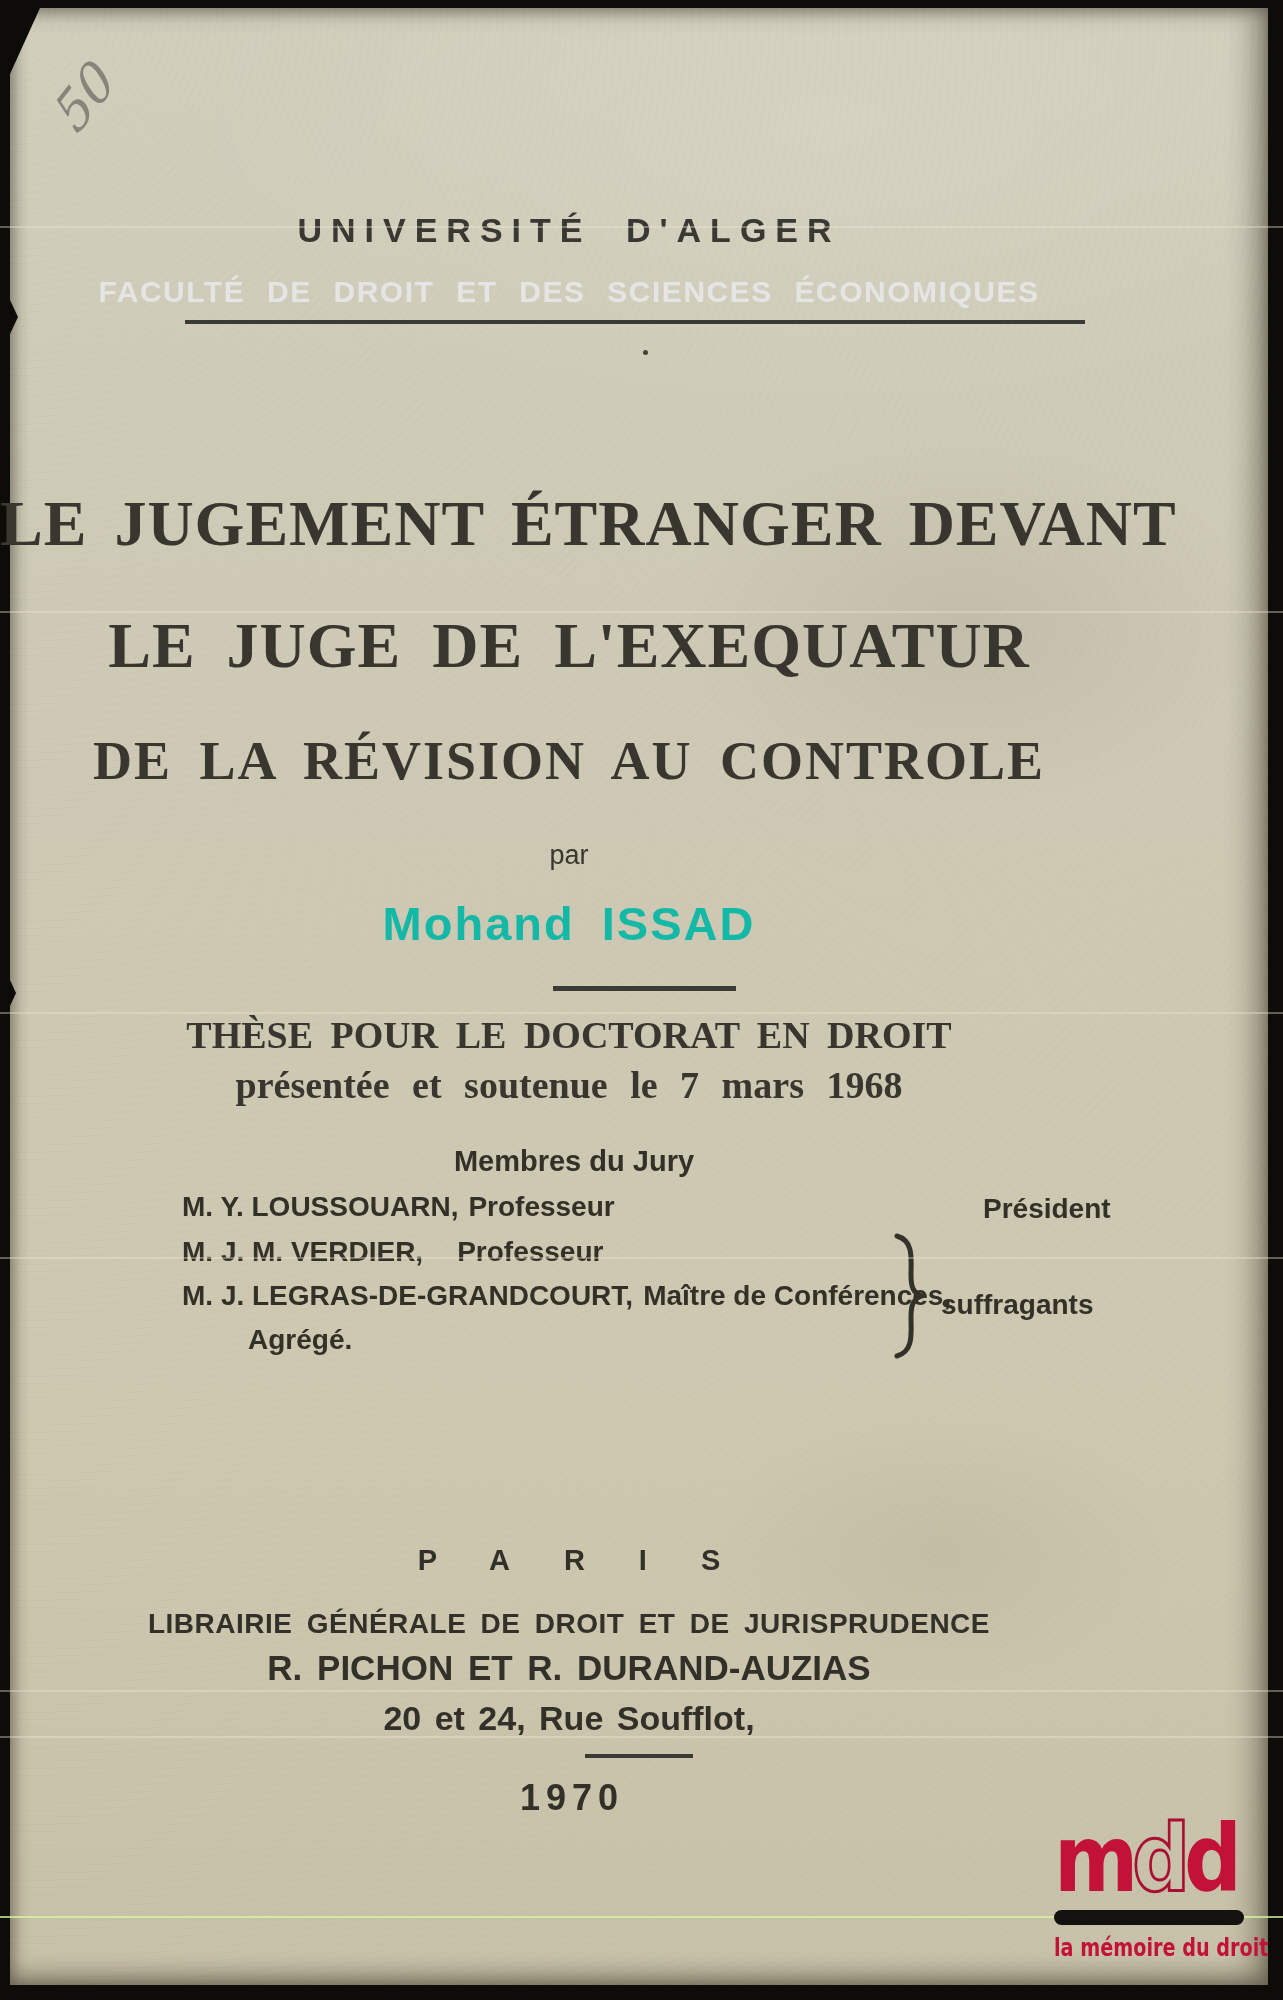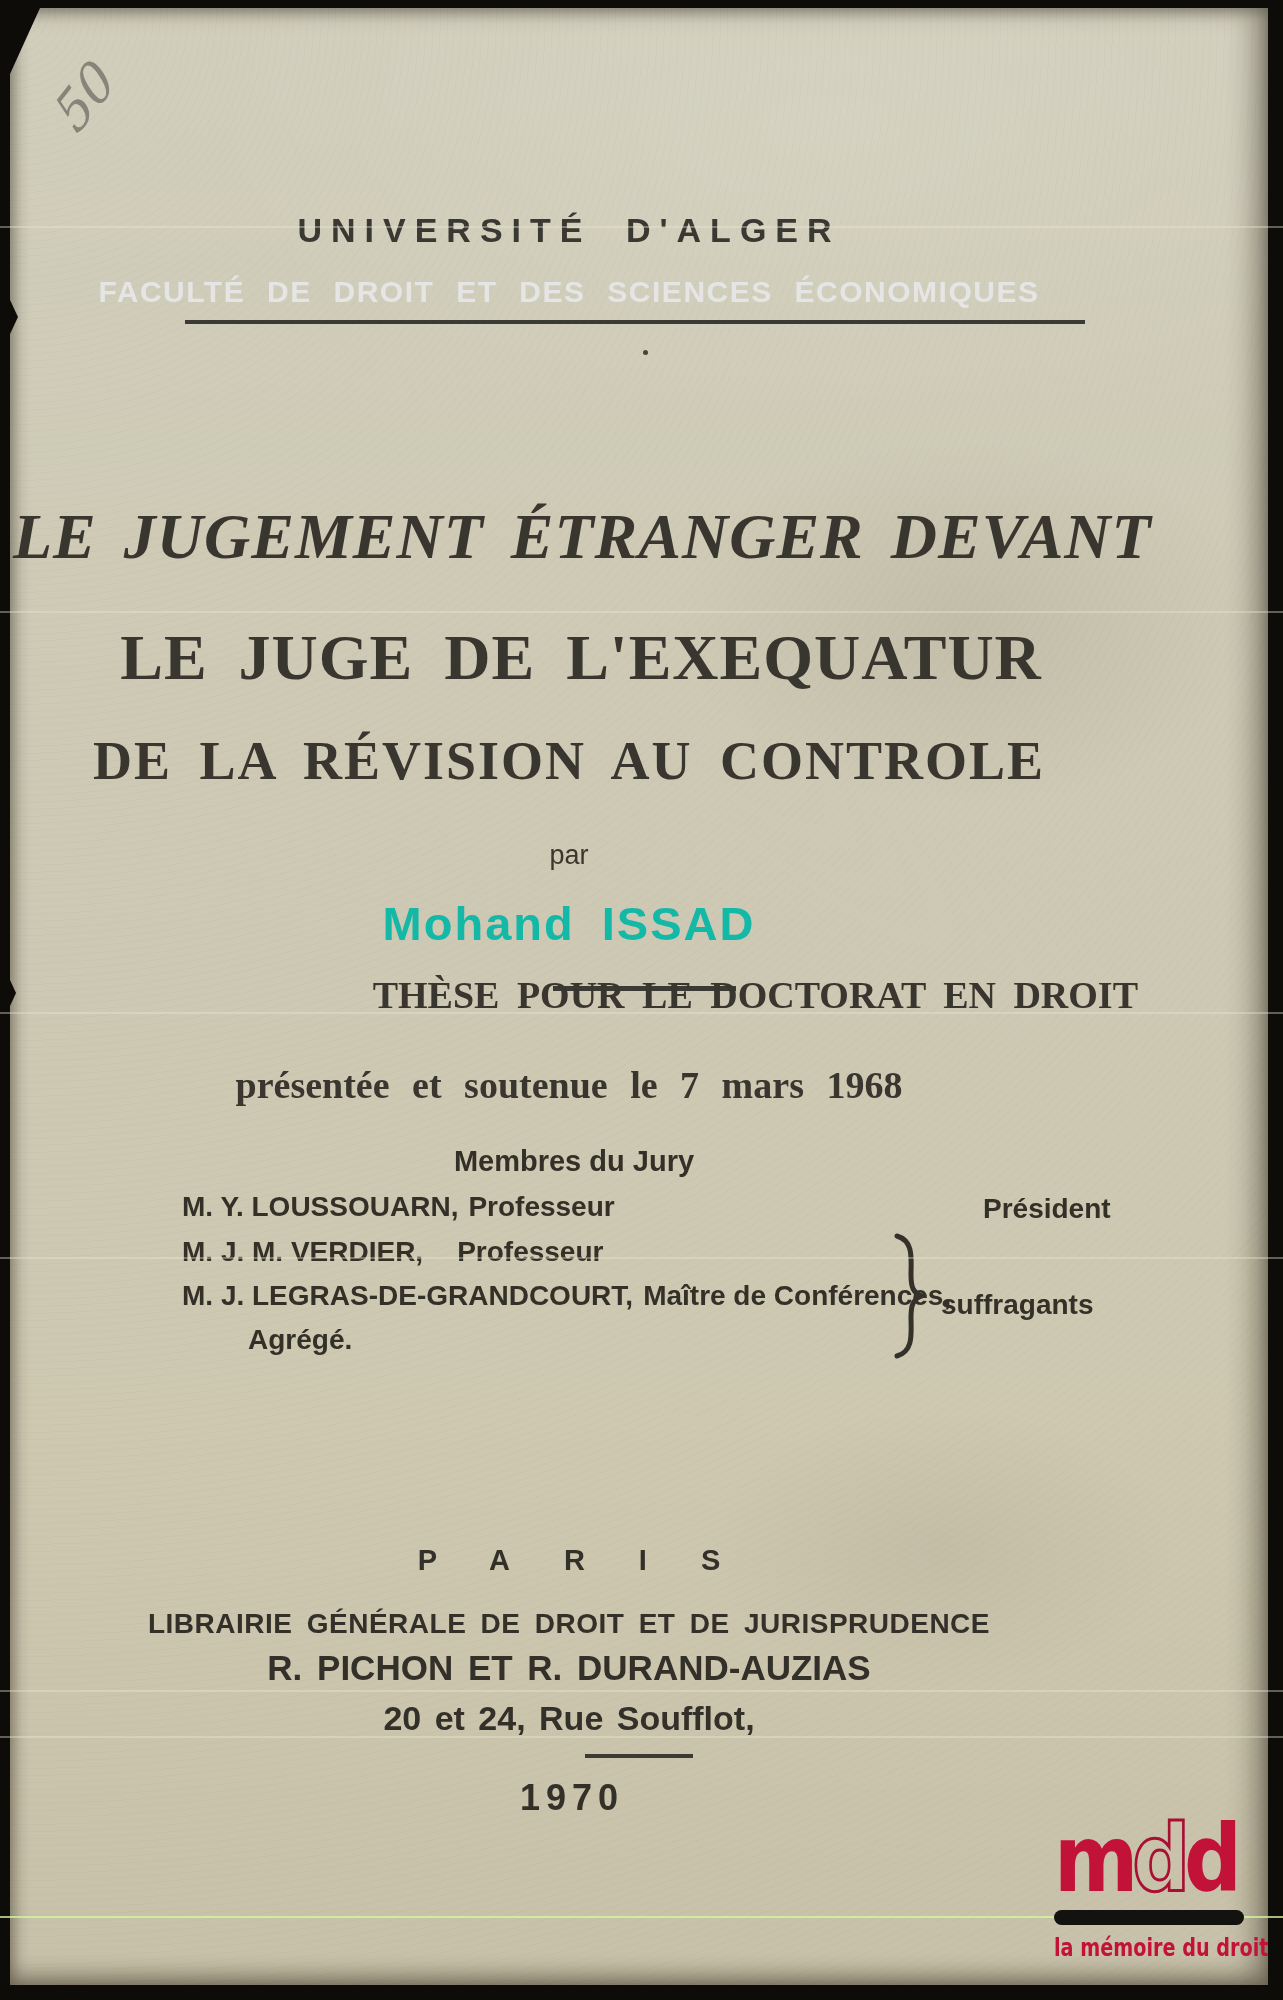--- a/index.html
+++ b/index.html
@@ -40,21 +40,21 @@
 
   .serif{font-family:"Liberation Serif","DejaVu Serif",serif;font-weight:bold;color:#393630;}
   .t1{top:492px;font-size:64px;letter-spacing:1px;word-spacing:10px;}
   .t2{top:614px;font-size:64px;letter-spacing:1px;word-spacing:14px;}
   .t3{top:734px;font-size:54px;letter-spacing:2px;word-spacing:12px;}
 
   .par{top:842px;font-size:27px;color:#3a372f;}
   .author{top:900px;font-size:47px;font-weight:bold;letter-spacing:2px;word-spacing:12px;color:#14b8a6;}
   .rule.author-rule{left:553px;top:986px;width:183px;height:5px;}
 
-  .th1{top:976px;font-size:38px;word-spacing:8px;text-align:right;}
+  .th1{top:1016px;font-size:38px;word-spacing:8px;}
   .th2{top:1066px;font-size:38px;word-spacing:13px;}
 
   .jhead{top:1147px;font-size:29px;font-weight:bold;transform:translateX(5px);color:#333028;}
   .jrow{position:absolute;left:182px;line-height:1;font-size:28px;font-weight:bold;color:#333028;white-space:nowrap;}
   .jr1{top:1193px;}  .jr2{top:1238px;}  .jr3{top:1282px;}
   .jr4{top:1326px;left:248px;}
   .jrow .mtitle{margin-left:10px;}
   .jr2 .mtitle{margin-left:34px;}
   .jrole{position:absolute;left:983px;top:1193px;font-size:28px;font-weight:bold;color:#333028;}
   .brace{position:absolute;left:892px;top:1232px;}
@@ -85,22 +85,22 @@
   <div class="tear n1"></div>
   <div class="tear n2"></div>
 
   <div class="pencil">50</div>
 
   <div class="txt univ">UNIVERSITÉ D'ALGER</div>
   <div class="txt fac">FACULTÉ DE DROIT ET DES SCIENCES ÉCONOMIQUES</div>
   <div class="rule header"></div>
   <div class="dot"></div>
 
-  <h1 class="txt serif t1" style="margin:13px;font-style:italic;">LE JUGEMENT ÉTRANGER DEVANT</h1>
-  <h1 class="txt serif t2" style="margin:12px;">LE JUGE DE L'EXEQUATUR</h1>
+  <h1 class="txt serif t1" style="margin:0;">LE JUGEMENT ÉTRANGER DEVANT</h1>
+  <h1 class="txt serif t2" style="margin:0;">LE JUGE DE L'EXEQUATUR</h1>
   <h2 class="txt serif t3" style="margin:0;">DE LA RÉVISION AU CONTROLE</h2>
 
   <div class="txt par">par</div>
   <div class="txt author">Mohand ISSAD</div>
   <div class="rule author-rule"></div>
 
   <div class="txt serif th1">THÈSE POUR LE DOCTORAT EN DROIT</div>
   <div class="txt serif th2">présentée et soutenue le 7 mars 1968</div>
 
   <div class="txt jhead">Membres du Jury</div>

